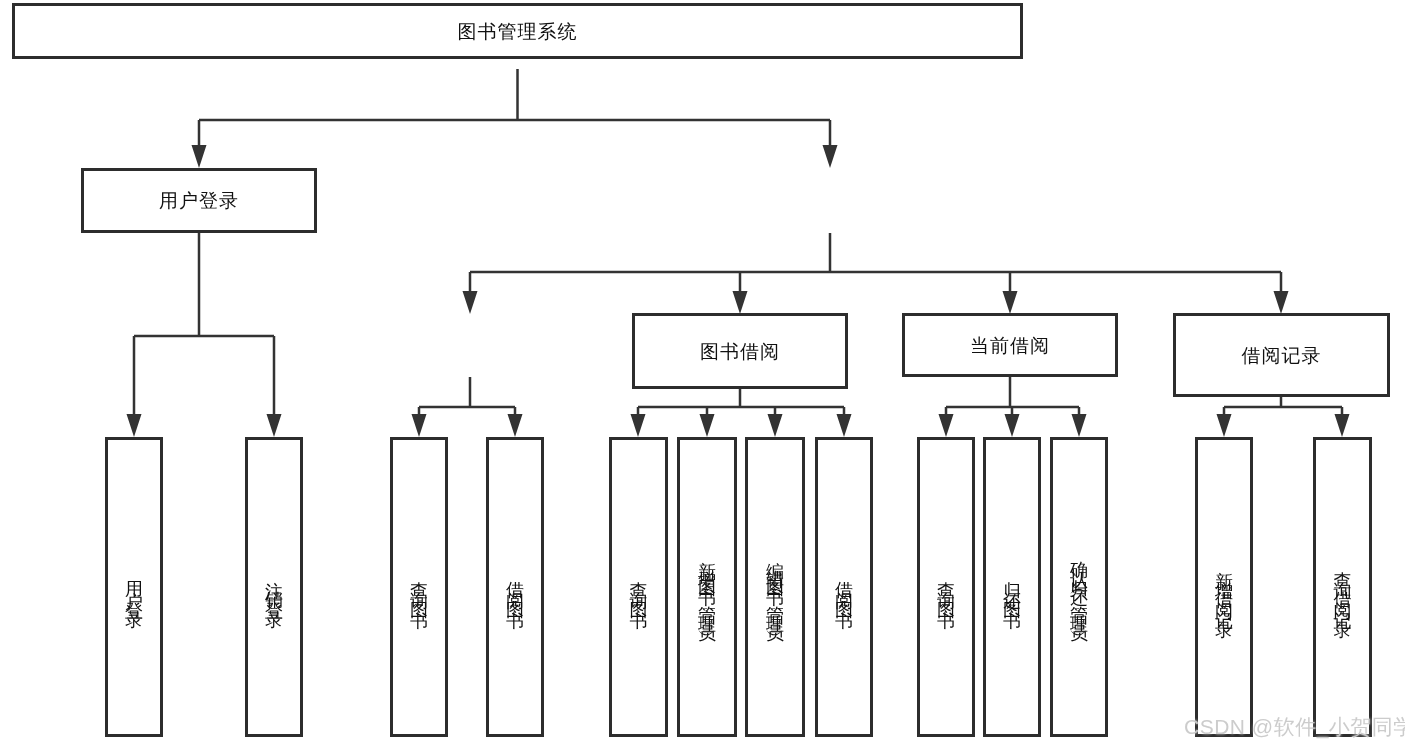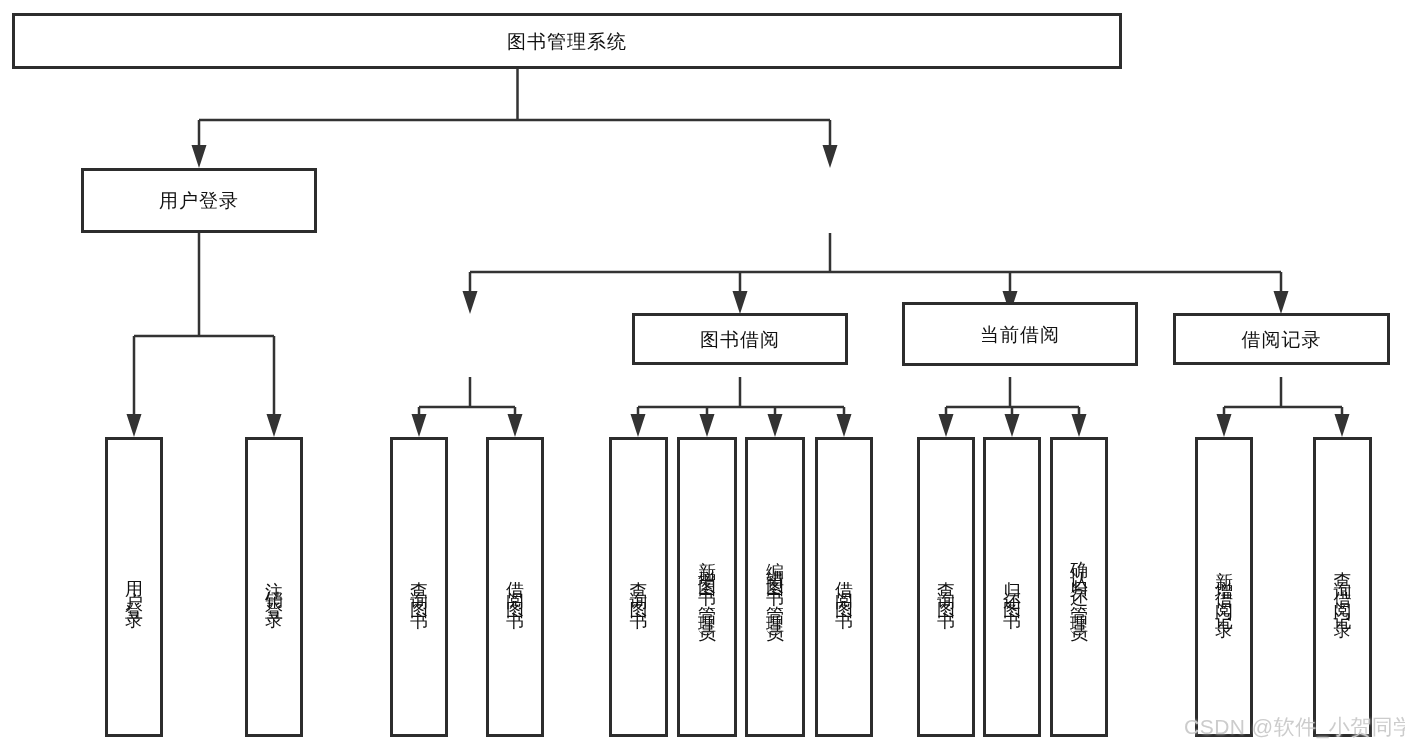--- a/index.html
+++ b/index.html
@@ -80,35 +80,35 @@
          M470,314 l-7.5,-23 h15 Z  M740,314 l-7.5,-23 h15 Z
          M1010,314 l-7.5,-23 h15 Z M1281,314 l-7.5,-23 h15 Z
          M419,437 l-7.5,-23 h15 Z  M515,437 l-7.5,-23 h15 Z
          M638,437 l-7.5,-23 h15 Z  M707,437 l-7.5,-23 h15 Z
          M775,437 l-7.5,-23 h15 Z  M844,437 l-7.5,-23 h15 Z
          M946,437 l-7.5,-23 h15 Z  M1012,437 l-7.5,-23 h15 Z
          M1079,437 l-7.5,-23 h15 Z M1224,437 l-7.5,-23 h15 Z
          M1342,437 l-7.5,-23 h15 Z"></path>
   </svg>
 
-  <div class="node" style="left:12px;top:13px;width:1110px;height:56px">
+  <div class="node" style="left:12px;top:3px;width:1011px;height:56px">
     <span class="lbl">图书管理系统</span>
   </div>
 
   <div class="node" style="left:81px;top:168px;width:236px;height:65px">
     <span class="lbl">用户登录</span>
   </div>
 
-  <div class="node" style="left:632px;top:313px;width:216px;height:52px">
+  <div class="node" style="left:632px;top:313px;width:216px;height:76px">
     <span class="lbl">图书借阅</span>
   </div>
-  <div class="node" style="left:902px;top:302px;width:236px;height:64px">
+  <div class="node" style="left:902px;top:313px;width:216px;height:64px">
     <span class="lbl">当前借阅</span>
   </div>
-  <div class="node" style="left:1173px;top:313px;width:217px;height:52px">
+  <div class="node" style="left:1173px;top:313px;width:217px;height:84px">
     <span class="lbl">借阅记录</span>
   </div>
 
   <div class="node vnode" style="left:105px;top:437px;width:58px;height:300px">
     <span class="lbl">用户登录</span>
   </div>
   <div class="node vnode" style="left:245px;top:437px;width:58px;height:300px">
     <span class="lbl">注销登录</span>
   </div>
 

